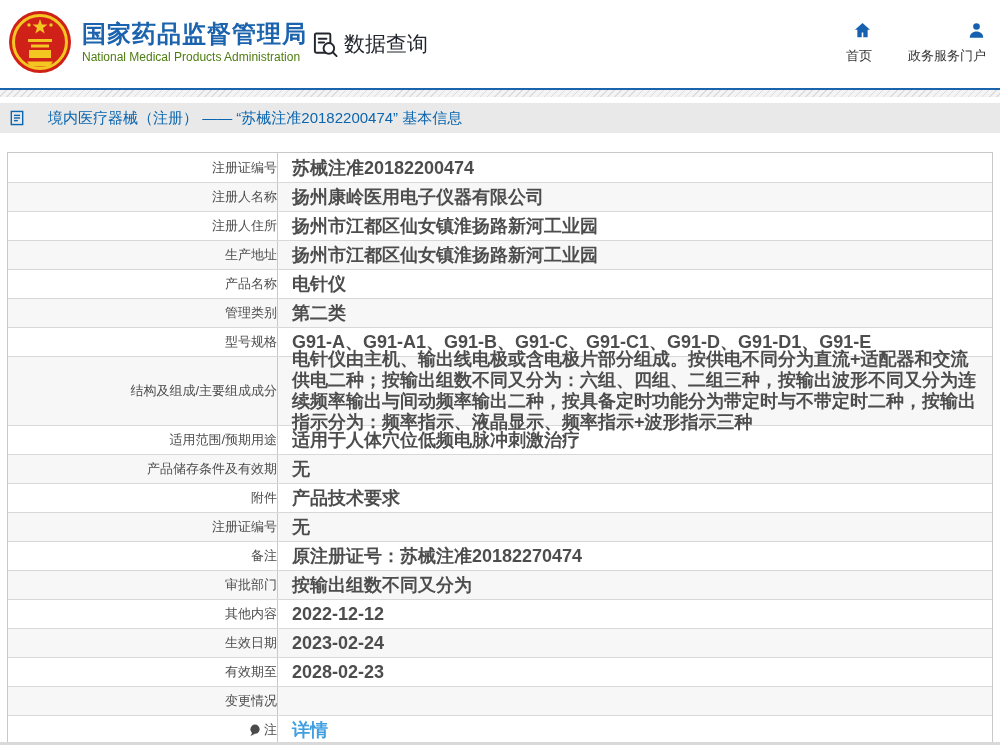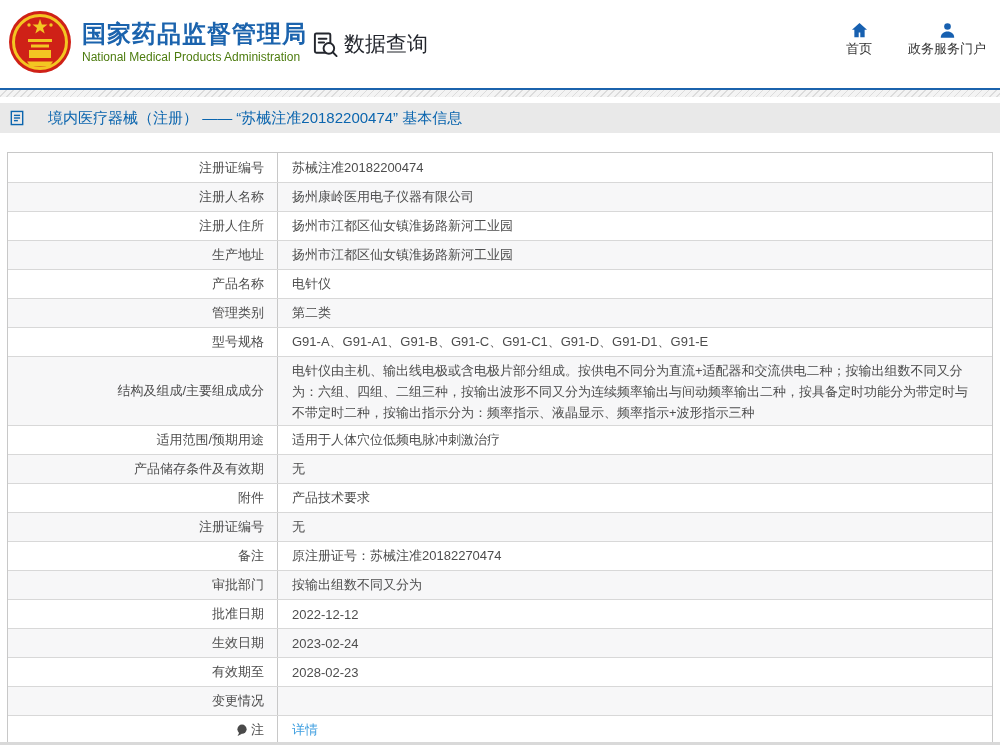--- a/index.html
+++ b/index.html
@@ -10,21 +10,21 @@
   
   .topbar{position:absolute;top:0;left:0;right:0;height:112px;background:#fff;}
   .logo{position:absolute;left:8px;top:9px;display:flex;align-items:center;gap:10px;cursor:pointer;}
   .emblem svg{width:64px;height:66px;display:block;}
   .logo-title{font-size:24px;font-weight:bold;color:#1b63ad;letter-spacing:1px;line-height:1.15;}
   .logo-sub{font-size:12px;color:#4d7c0f;margin-top:3px;}
   .query{position:absolute;left:312px;top:30px;display:flex;align-items:center;gap:5px;
          font-size:21px;color:#23262d;font-weight:500;cursor:pointer;}
   .query svg{width:27px;height:27px;display:block;}
   .nav{position:absolute;right:14px;top:21px;display:flex;gap:36px;}
-  .nav-item{display:flex;flex-direction:column;align-items:center;
+  .nav-item{display:flex;flex-direction:column;align-items:flex-end;gap:7px;
             font-size:13px;color:#333;cursor:pointer;}
   .nav-item svg{width:19px;height:19px;display:block;}
 
   .blue-line{position:absolute;top:88px;left:0;right:0;height:2px;background:#1b63ad;}
   .hatch{position:absolute;top:90px;left:0;right:0;height:7px;
          background:repeating-linear-gradient(135deg,#f4f4f4 0 4px,#dcdcdc 4px 5px);}
 
   
   .breadcrumb{position:absolute;top:103px;left:0;right:0;height:30px;background:#e9e9e9;
               display:flex;align-items:center;gap:24px;padding-left:10px;box-sizing:border-box;}
@@ -33,23 +33,23 @@
 
   
   .table{position:absolute;top:152px;left:7px;width:986px;
          border:1px solid #c8c8c8;box-sizing:border-box;background:#fff;}
   .trow{display:flex;height:29px;box-sizing:border-box;}
   .trow + .trow{border-top:1px solid #d8d8d8;}
   .trow.alt{background:#f7f7f8;}
   .trow.tall{height:69px;}
   .tlabel{flex:0 0 270px;border-right:1px solid #c8c8c8;box-sizing:border-box;
           display:flex;align-items:center;justify-content:flex-end;gap:3px;
-          padding-right:13px;color:#4d4d4d;font-size:13px;}
+          color:#4d4d4d;font-size:13px;}
   .tvalue{flex:1;display:flex;align-items:center;padding-left:14px;
-          color:#4d4d4d;font-size:13px;}
+          color:#4d4d4d;font-size:18px;font-weight:bold;}
   .trow.tall .tvalue{line-height:21px;padding:3px 12px 3px 14px;}
   .detail-link{color:#3f9fe0;text-decoration:none;cursor:pointer;}
   .note-icon svg{width:12px;height:13px;display:block;}
 
   .bottom-strip{position:absolute;top:742px;left:0;right:0;height:3px;background:#d9d9d9;z-index:2;}
 </style>
 </head>
 <body>
 
 <div class="page">
@@ -175,21 +175,21 @@
       </div>
       <div class="trow">
         <div class="tlabel">备注</div>
         <div class="tvalue">原注册证号：苏械注准20182270474</div>
       </div>
       <div class="trow alt">
         <div class="tlabel">审批部门</div>
         <div class="tvalue">按输出组数不同又分为</div>
       </div>
       <div class="trow">
-        <div class="tlabel">批准日期</div>
+        <div class="tlabel">其他内容</div>
         <div class="tvalue">2022-12-12</div>
       </div>
       <div class="trow alt">
         <div class="tlabel">生效日期</div>
         <div class="tvalue">2023-02-24</div>
       </div>
       <div class="trow">
         <div class="tlabel">有效期至</div>
         <div class="tvalue">2028-02-23</div>
       </div>

